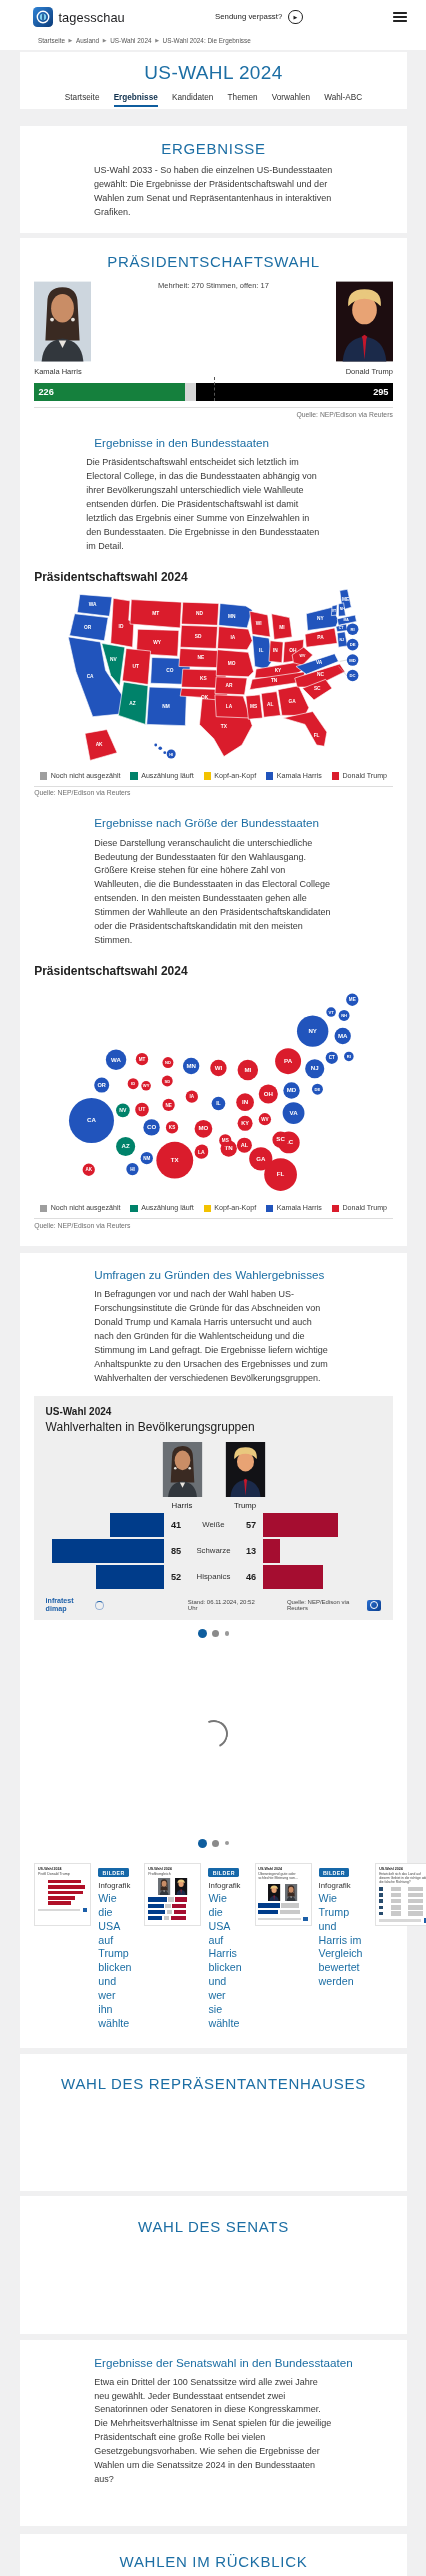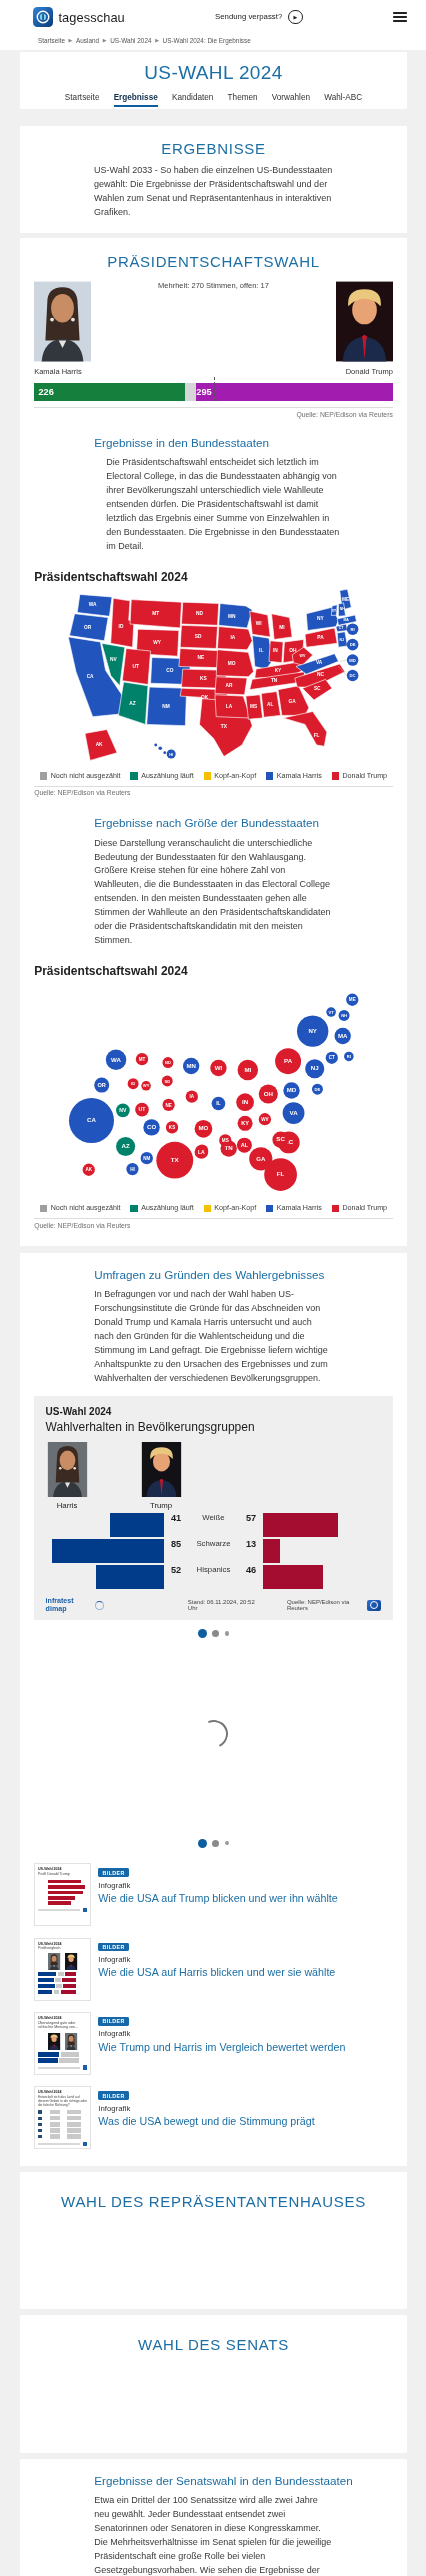--- a/index.html
+++ b/index.html
@@ -42,45 +42,45 @@
   .evbar .seg{display:flex;align-items:center}
   .evtick{position:absolute;top:-5.7px;bottom:0;width:0;border-left:1.1px dashed #555}
   
   .legend{display:flex;justify-content:center;gap:10px;margin-top:7.1px;font-size:7.1px;color:#3c3c3c;flex-wrap:wrap}
   .legend .it{display:flex;align-items:center;gap:3.6px}
   .legend .sw{width:7.1px;height:7.1px;display:inline-block}
   
   .panel{background:#efefef;margin-top:10px;padding:10px 11.4px 7.1px;box-sizing:border-box}
   .panel .kick{font-weight:700;font-size:10px;color:#1d1d1d}
   .panel .ttl{font-size:12px;color:#1d1d1d;margin-top:2.8px}
-  .panel .photos{display:flex;gap:51px;margin-top:8.5px}
+  .panel .photos{display:flex;justify-content:center;gap:20px;margin-top:8.5px}
   .pcol{display:flex;flex-direction:column;align-items:flex-start}
   .pcol .plabel{font-size:7.8px;color:#222;margin-top:4.3px;align-self:center}
   .dphoto{width:43px;height:55px;overflow:hidden}
-  .drow{display:flex;margin:2.1px 0;height:24px}
+  .drow{display:flex;align-items:center;margin:2.1px 0;height:24px}
   .drow .side{flex:1;display:flex}
   .drow .side.l{justify-content:flex-end}
   .drow .bar{height:24px}
   .drow .bar.h{background:#003c8a}
   .drow .bar.t{background:#a50d30}
   .drow .num{width:24px;text-align:center;font-weight:700;font-size:9.2px;color:#1d1d1d}
   .drow .grp{width:51px;text-align:center;font-size:7.8px;color:#333}
   .panelfoot{display:flex;align-items:center;margin-top:8.5px;font-size:6px;color:#444}
   .idlogo{color:#1c5fa8;font-weight:700;font-size:7.1px;display:flex;align-items:center;gap:2.1px}
   .idarc{width:7.1px;height:7.1px;border:1.8px solid #9ab3d5;border-top-color:#1c5fa8;border-radius:50%;display:inline-block}
   .ardtile{width:15.6px;height:10.7px;border-radius:2.1px;background:linear-gradient(135deg,#2a6fd0,#0b3f8f);margin-left:auto;display:flex;align-items:center;justify-content:center}
   .ardtile i{width:6.4px;height:6.4px;border:1.1px solid #fff;border-radius:50%;display:block}
   .dots{display:flex;justify-content:center;align-items:center;gap:5.7px;margin-top:8.5px}
   .dots i{border-radius:50%;display:block;cursor:pointer}
   .dots .d1{width:9.2px;height:9.2px;background:#0e5d9e}
   .dots .d2{width:7.1px;height:7.1px;background:#8a8a8a}
   .dots .d3{width:4.3px;height:4.3px;background:#9a9a9a}
   .spinner{width:24px;height:24px;border:2.1px solid #777;border-bottom-color:transparent;border-left-color:transparent;border-radius:50%;margin:0 auto;transform:rotate(20deg)}
   
-  .teasers{display:grid;grid-template-columns:1fr;gap:11.4px 12.8px;margin-top:15.6px}
+  .teasers{display:grid;grid-template-columns:1fr 1fr 1fr 1fr;gap:11.4px 12.8px;margin-top:15.6px}
   .teaser{display:flex;gap:7.1px;cursor:pointer}
   .thumb{width:57px;height:63px;background:#fff;border:0.7px solid #e2e2e2;box-sizing:border-box;padding:2.8px;flex:none;font-size:3.6px;color:#222;overflow:hidden}
   .thumb .tt{font-weight:700}
   .thumb .ts{color:#444;margin-top:0.7px;line-height:1.25}
   .minibar{height:3.6px;background:#b01028;margin:1.8px 0 1.8px 10px}
   .minirow{display:flex;align-items:center;gap:1.4px;margin:1.8px 0}
   .minirow .mb{height:4.3px}
   .minirow .navy{background:#003c8a}
   .minirow .red{background:#a50d30}
   .minirow .gray{background:#c9c9c9}
@@ -183,30 +183,30 @@
               <path d="M27 58 L30 64 L33 58 L30 56 Z" fill="#c3172b"></path>
             </svg></span>
         <div class="candname">Donald Trump</div>
       </div>
     </div>
     <div class="evbar">
       <div class="seg" id="seg-h" style="background:#15803d;width:42.0%;padding-left:4.3px;box-sizing:border-box">
           <span>226</span>
         </div>
       <div class="seg" id="seg-o" style="background:#d6d6d6;width:3.2%"></div>
-      <div class="seg" id="seg-t" style="background:#a21caf;width:54.8%;padding-right:4.3px;box-sizing:border-box">
+      <div class="seg" id="seg-t" style="background:#000000;width:54.8%;justify-content:flex-end;padding-right:4.3px;box-sizing:border-box">
           <span>295</span>
         </div>
       <div class="evtick" style="left:50.2%"></div>
     </div>
     <div class="hr"></div>
     <div class="source" style="text-align:right">Quelle: NEP/Edison via Reuters</div>
 
     <h3 class="sub" style="margin:18.5px 0 0 60px">Ergebnisse in den Bundesstaaten</h3>
-    <p class="copy" style="margin-left:72px">Die Präsidentschaftswahl entscheidet sich letztlich im Electoral College, in das die Bundesstaaten abhängig von ihrer Bevölkerungszahl unterschiedlich viele Wahlleute entsenden dürfen. Die Präsidentschaftswahl ist damit letztlich das Ergebnis einer Summe von Einzelwahlen in den Bundesstaaten. Die Ergebnisse in den Bundesstaaten im Detail.</p>
+    <p class="copy" style="margin-left:52px">Die Präsidentschaftswahl entscheidet sich letztlich im Electoral College, in das die Bundesstaaten abhängig von ihrer Bevölkerungszahl unterschiedlich viele Wahlleute entsenden dürfen. Die Präsidentschaftswahl ist damit letztlich das Ergebnis einer Summe von Einzelwahlen in den Bundesstaaten. Die Ergebnisse in den Bundesstaaten im Detail.</p>
 
     <div class="chartlabel">Präsidentschaftswahl 2024</div>
     <svg id="usmap" width="358" height="175" viewBox="0 0 470 272">
         <polygon points="28,10 78,14 74,44 24,38" fill="#2154bc" stroke="#fff" stroke-width="1"></polygon>
         <text x="48" y="28" fill="#fff" font-size="7.5" text-anchor="middle" font-weight="bold">WA</text>
         <polygon points="20,40 72,46 66,82 12,74" fill="#2154bc" stroke="#fff" stroke-width="1"></polygon>
         <text x="40" y="63" fill="#fff" font-size="7.5" text-anchor="middle" font-weight="bold">OR</text>
         <polygon points="10,76 60,84 68,128 96,170 90,196 48,200 22,130" fill="#2154bc" stroke="#fff" stroke-width="1"></polygon>
         <text x="44" y="140" fill="#fff" font-size="7.5" text-anchor="middle" font-weight="bold">CA</text>
         <polygon points="62,86 98,92 90,152 76,136" fill="#00826a" stroke="#fff" stroke-width="1"></polygon>

